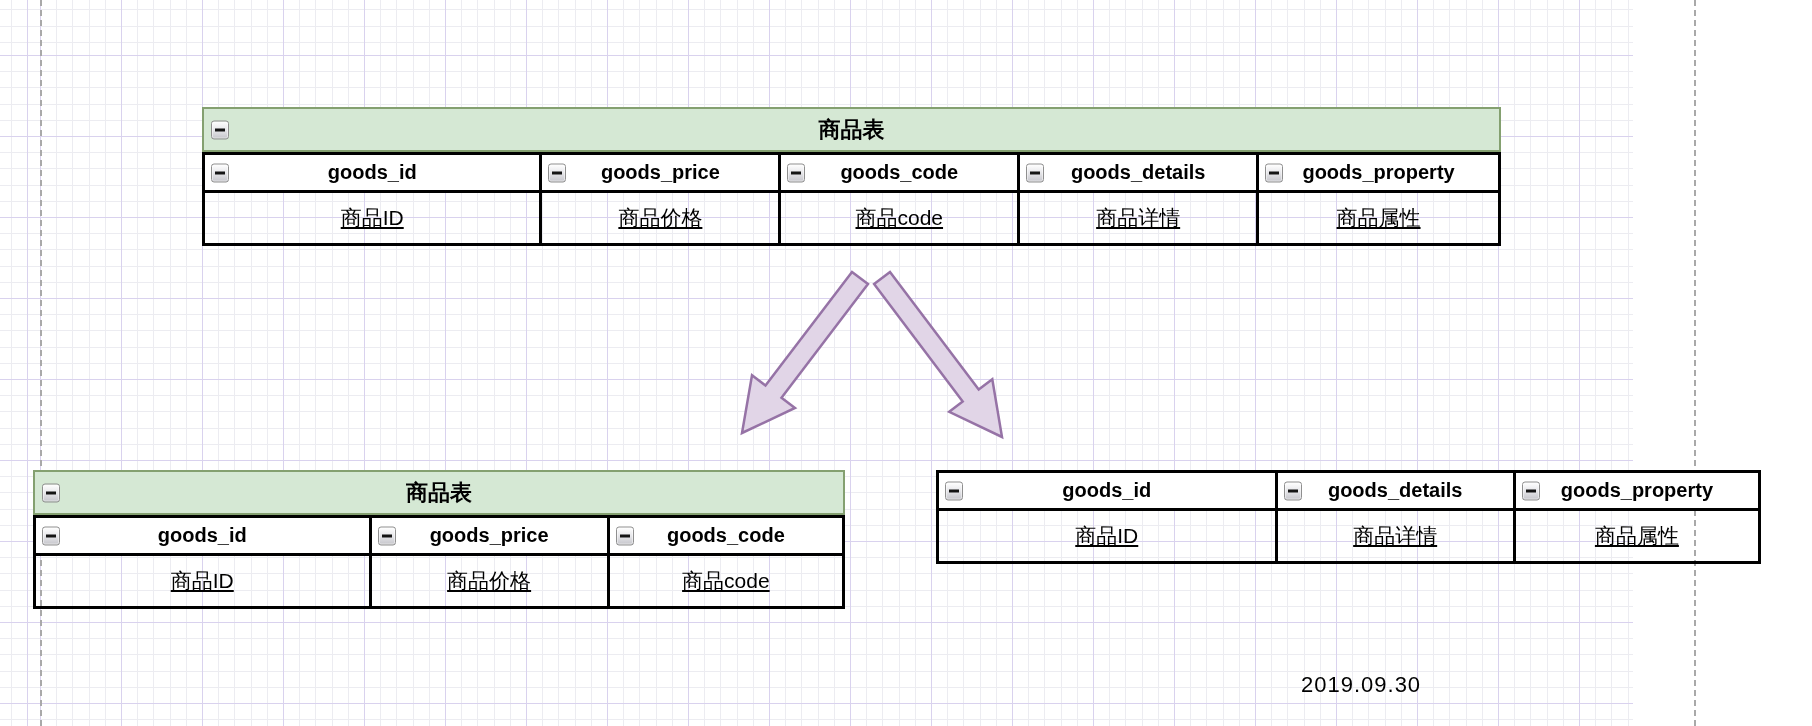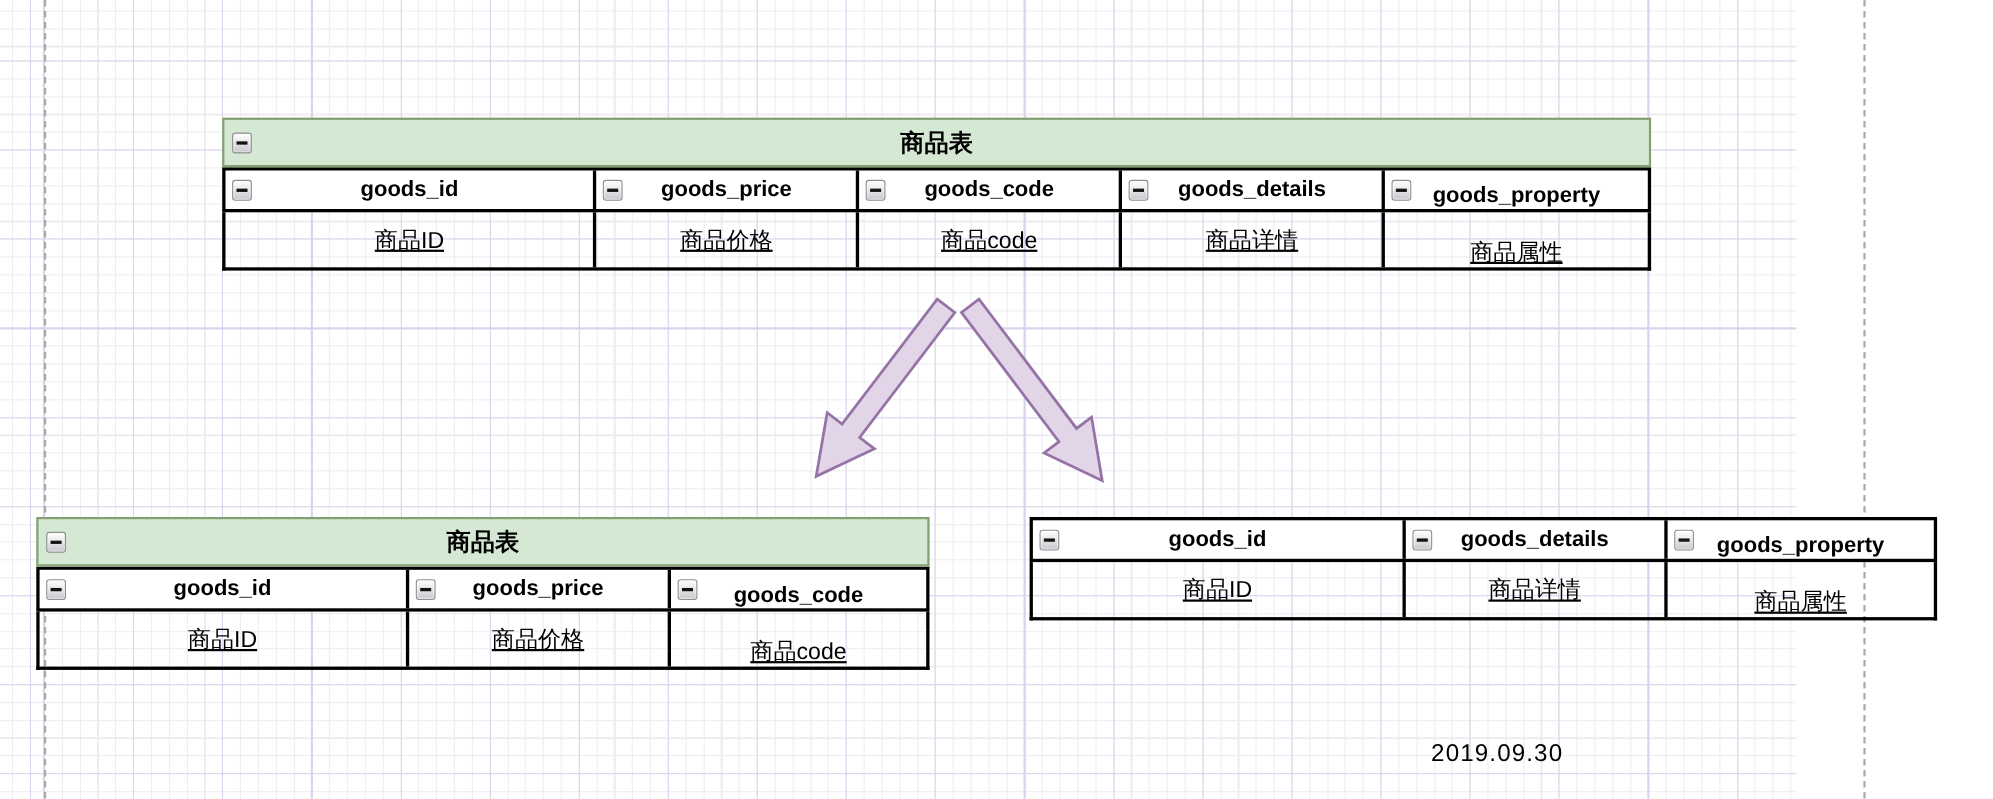--- a/index.html
+++ b/index.html
@@ -45,21 +45,21 @@
     height:53px;box-sizing:border-box;
     border:3px solid #000;border-top:none;display:flex;
     background:transparent;
     text-decoration:underline;
   }
   .cell{
     box-sizing:border-box;position:relative;
     display:flex;align-items:center;justify-content:center;
     border-right:3px solid #000;min-width:0;
   }
-  .cell:last-child{border-right:none;align-items:flex-end;}
+  .cell:last-child{border-right:none;}
   .head-text{font-weight:bold;font-size:20px;color:#000;white-space:nowrap;}
   .val-text{font-size:21px;color:#000;white-space:nowrap;}
   
   .collapse{
     position:absolute;left:6px;top:50%;transform:translateY(-50%);
     width:18px;height:19px;box-sizing:border-box;
     border:1px solid #8f8f8f;border-radius:3px;
     background:linear-gradient(180deg,#ffffff 0%,#e9e9ec 45%,#c6c6cc 100%);
     box-shadow:0 0 0 1px rgba(255,255,255,0.45) inset;
     display:flex;align-items:center;justify-content:center;

